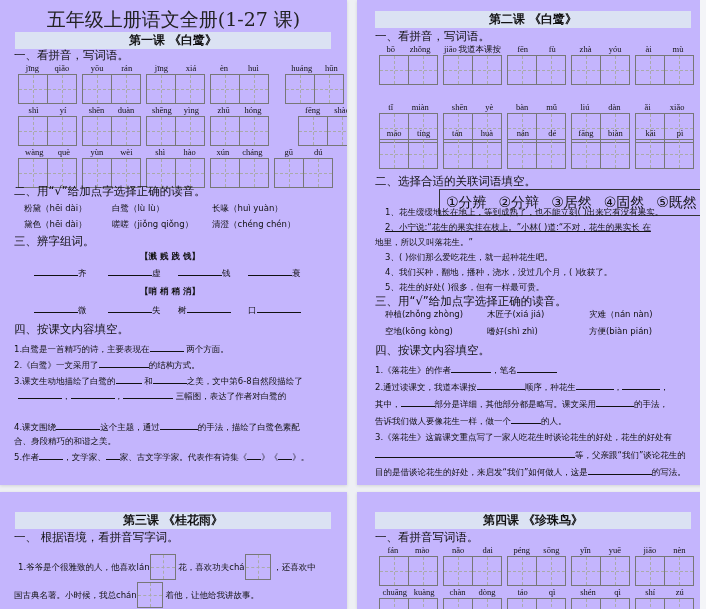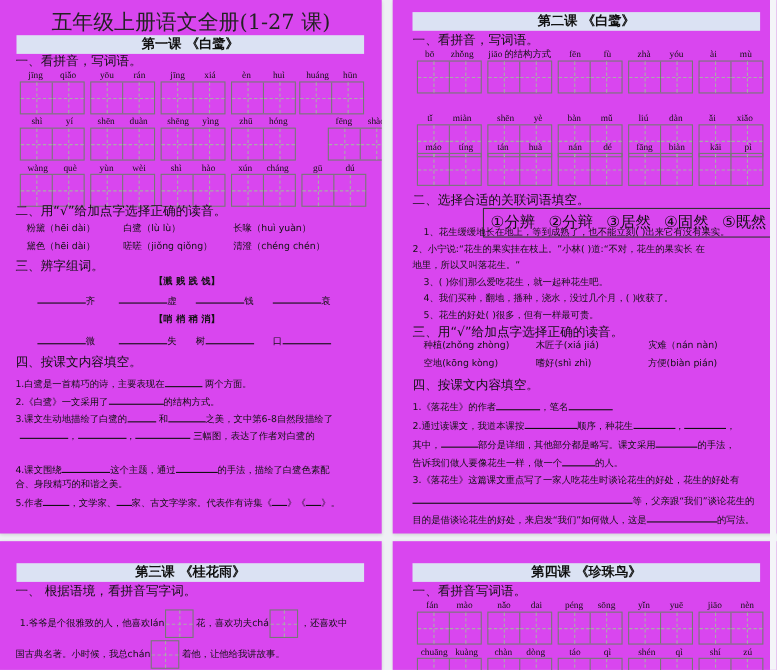--- a/index.html
+++ b/index.html
@@ -1,17 +1,17 @@
 <!DOCTYPE html>
 <html><head>
 <meta charset="utf-8">
 <style>
   html,body{margin:0;padding:0;}
   body{width:706px;height:609px;overflow:hidden;background:#eef0f4;font-family:"DejaVu Sans","Liberation Sans",sans-serif;color:#111;position:relative;}
-  .page{position:absolute;background:#d946ef;box-shadow:0 1px 3px rgba(0,0,0,0.12);overflow:hidden;}
+  .page{position:absolute;background:#c4b5fd;box-shadow:0 1px 3px rgba(0,0,0,0.12);overflow:hidden;}
   #p1{left:0;top:0;width:347px;height:485px;}
   #p2{left:357px;top:0;width:349px;height:485px;}
   #p3{left:0;top:492px;width:347px;height:117px;}
   #p4{left:357px;top:492px;width:349px;height:117px;}
   .doc-title{position:absolute;left:0;width:347px;top:7px;text-align:center;font-family:"DejaVu Serif","Liberation Serif",serif;font-size:19px;color:#222;letter-spacing:0px;}
   .lesson-bar{position:absolute;height:17px;background:#dbe2f3;text-align:center;font-size:12px;font-weight:bold;line-height:17px;}
   .sec{position:absolute;font-size:11.5px;line-height:14px;white-space:nowrap;}
   .row{position:absolute;display:flex;}
   .word{position:relative;margin-right:0;}
   .py{display:flex;justify-content:space-around;font-family:Liberation Serif, serif;font-size:8.5px;height:12px;line-height:12px;color:#111;}
@@ -63,21 +63,21 @@
         <div class="word" style="margin-right: 5px;">
           <div class="py">
             <span>jīng</span>
             <span>xiá</span>
           </div>
           <div class="boxes">
             <div class="cell"></div>
             <div class="cell"></div>
           </div>
         </div>
-        <div class="word" style="margin-right: 3px;">
+        <div class="word" style="margin-right: 16px;">
           <div class="py">
             <span>èn</span>
             <span>huì</span>
           </div>
           <div class="boxes">
             <div class="cell"></div>
             <div class="cell"></div>
           </div>
         </div>
         <div class="word" style="margin-right: 5px;">
@@ -238,21 +238,21 @@
             <span>zhǒng</span>
           </div>
           <div class="boxes">
             <div class="cell"></div>
             <div class="cell"></div>
           </div>
         </div>
         <div class="word" style="margin-right: 5px;">
           <div class="py">
             <span>jiāo</span>
-            <span>的结构方式</span>
+            <span>我道本课按</span>
           </div>
           <div class="boxes">
             <div class="cell"></div>
             <div class="cell"></div>
           </div>
         </div>
         <div class="word" style="margin-right: 5px;">
           <div class="py">
             <span>fēn</span>
             <span>fù</span>
@@ -387,21 +387,21 @@
           </div>
         </div>
       </div>
     </div>
 
   <div class="sec" style="left:18px;top:174px;">二、选择合适的关联词语填空。</div>
   <div class="optbox" style="left:82px;top:189px;">
     <span>①分辨</span><span>②分辩</span><span>③居然</span><span>④固然</span><span>⑤既然</span>
   </div>
   <div class="line" style="left:28px;top:206px;">1、花生缓缓地长在地上，等到成熟了，也不能立刻(    )出来它有没有果实。</div>
-  <div class="line" style="left:18px;top:221px;">2、小宁说:“花生的果实挂在枝上。”小林(    )道:“不对，花生的果实长 在</div>
+  <div class="line" style="left:28px;top:221px;text-decoration:underline;">2、小宁说:“花生的果实挂在枝上。”小林(    )道:“不对，花生的果实长 在</div>
   <div class="line" style="left:18px;top:236px;">地里，所以又叫落花生。”</div>
   <div class="line" style="left:28px;top:251px;">3、(    )你们那么爱吃花生，就一起种花生吧。</div>
   <div class="line" style="left:28px;top:266px;">4、我们买种，翻地，播种，浇水，没过几个月，(    )收获了。</div>
   <div class="line" style="left:28px;top:281px;">5、花生的好处(    )很多，但有一样最可贵。</div>
 
   <div class="sec" style="left:18px;top:294px;">三、用“√”给加点字选择正确的读音。</div>
   <div class="line" style="left:28px;top:308px;">种植(zhǒng zhòng)</div>
   <div class="line" style="left:130px;top:308px;">木匠子(xiá  jiá)</div>
   <div class="line" style="left:232px;top:308px;">灾难（nán nàn)</div>
   <div class="line" style="left:28px;top:325px;">空地(kōng kòng)</div>

